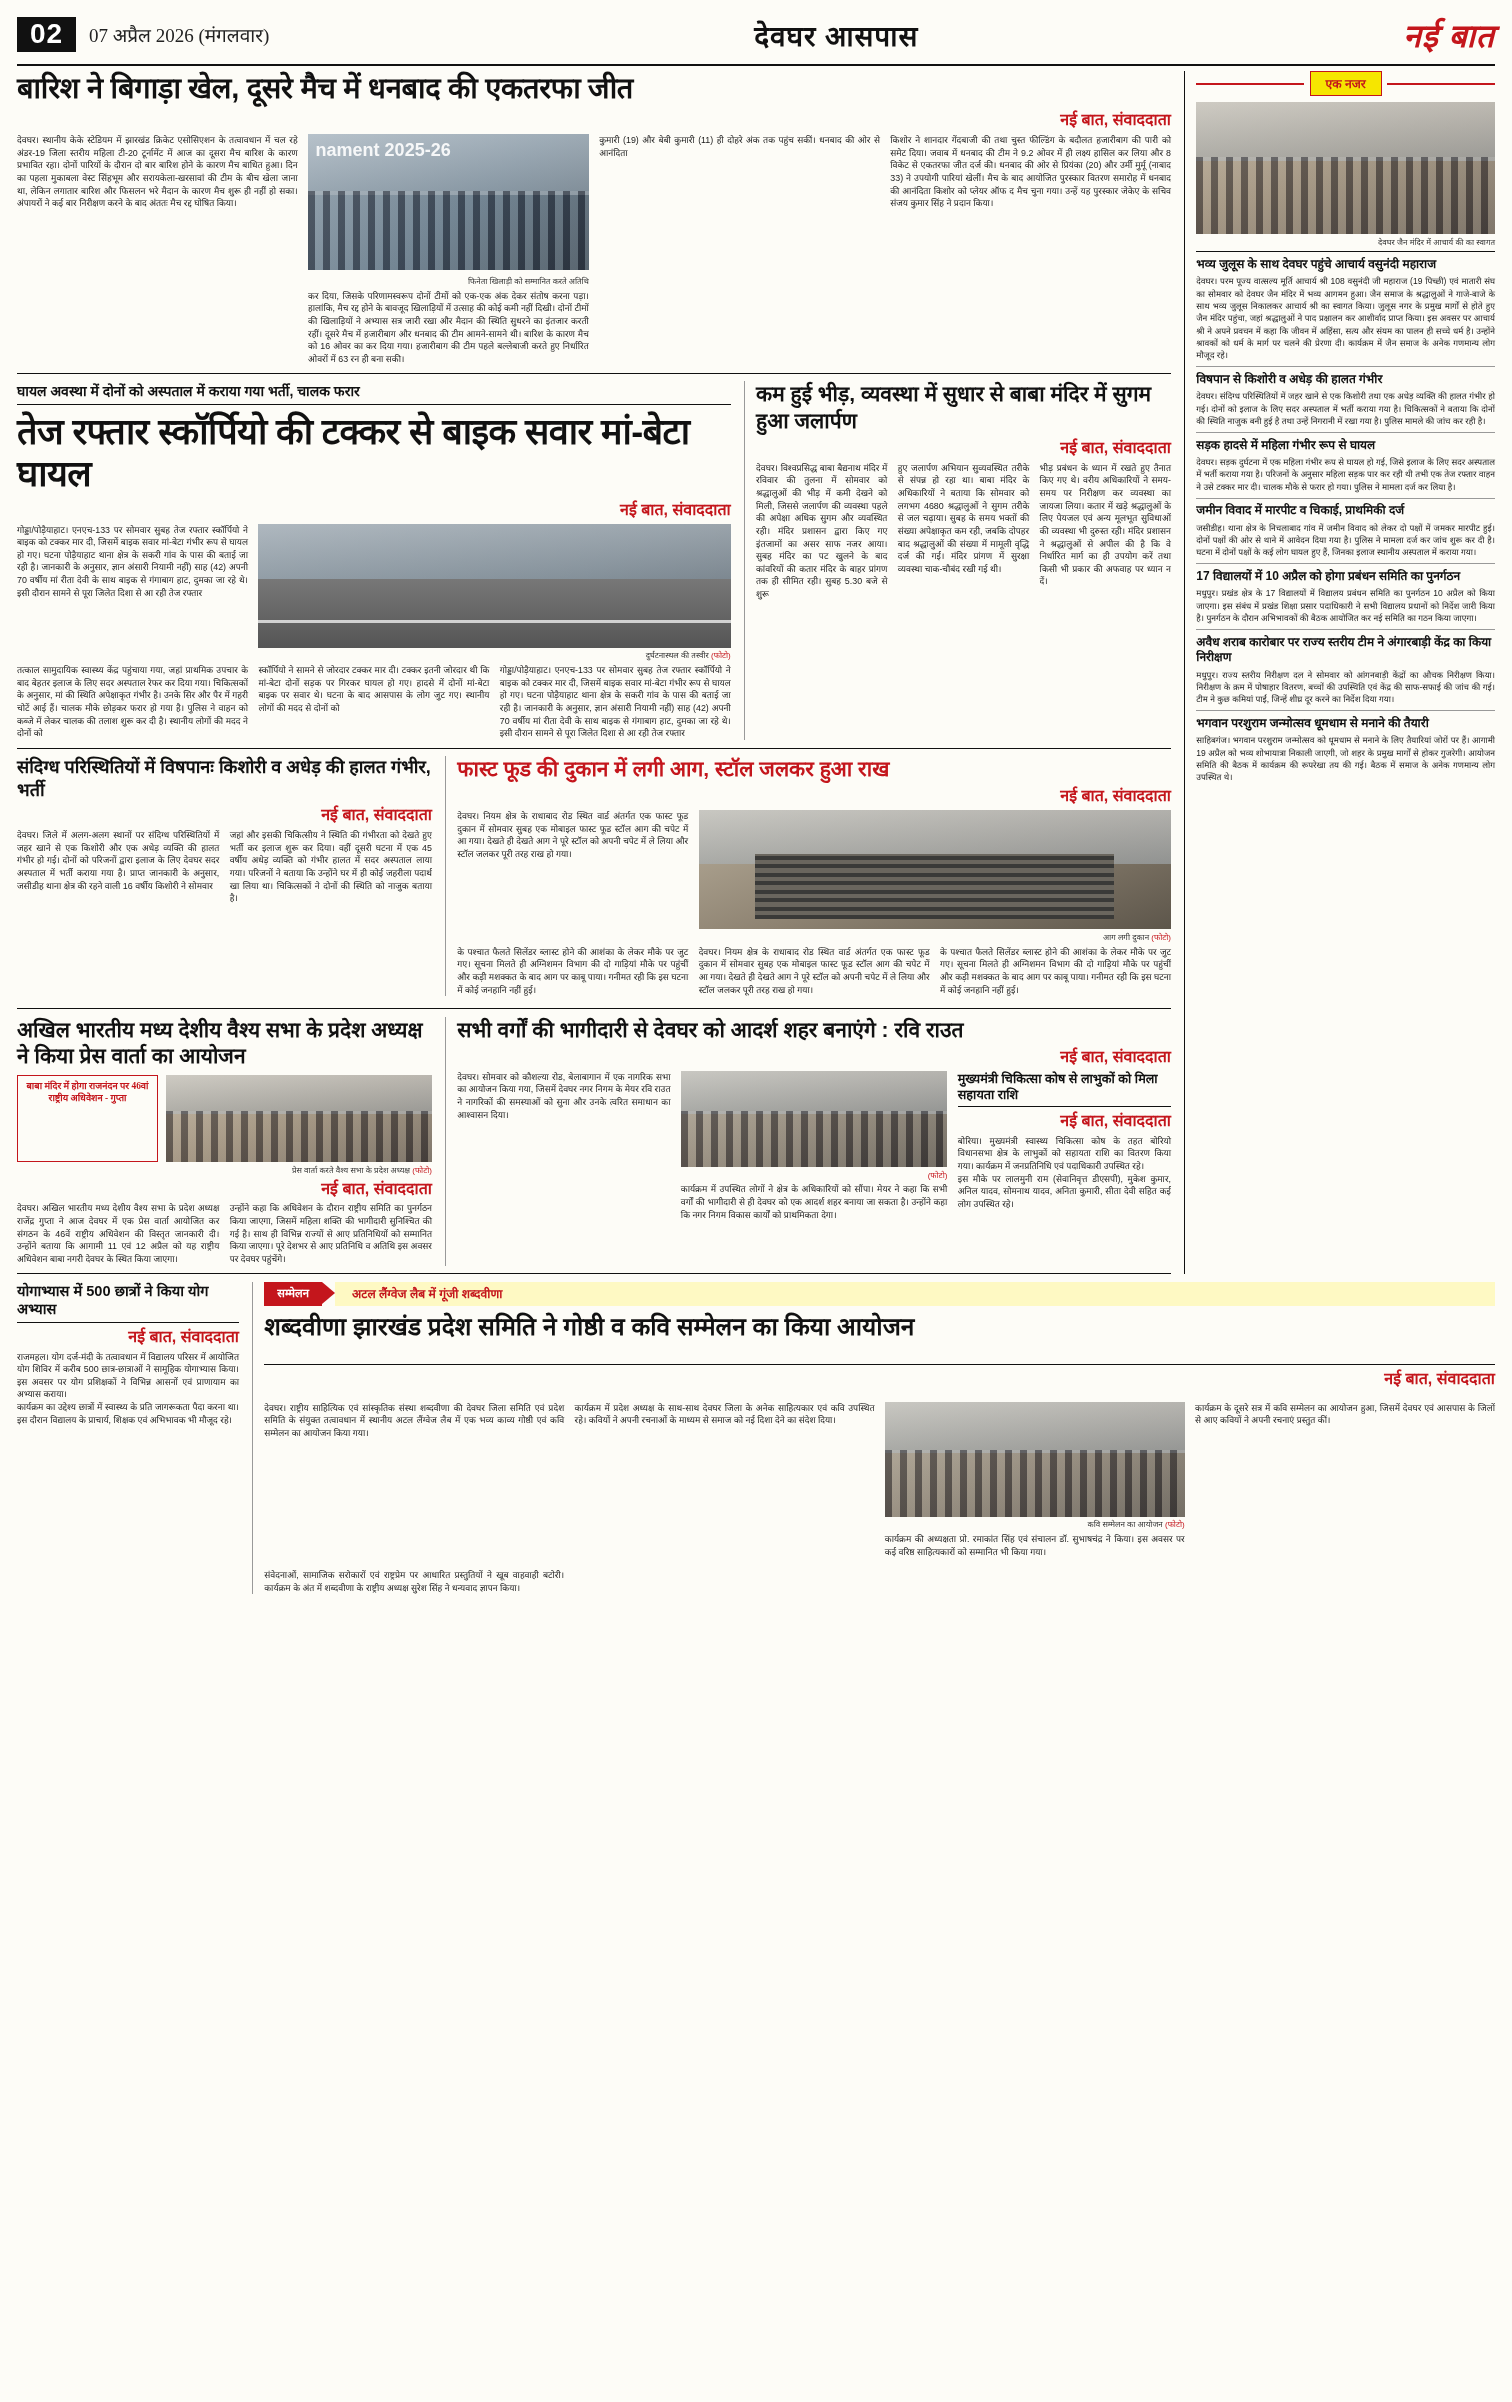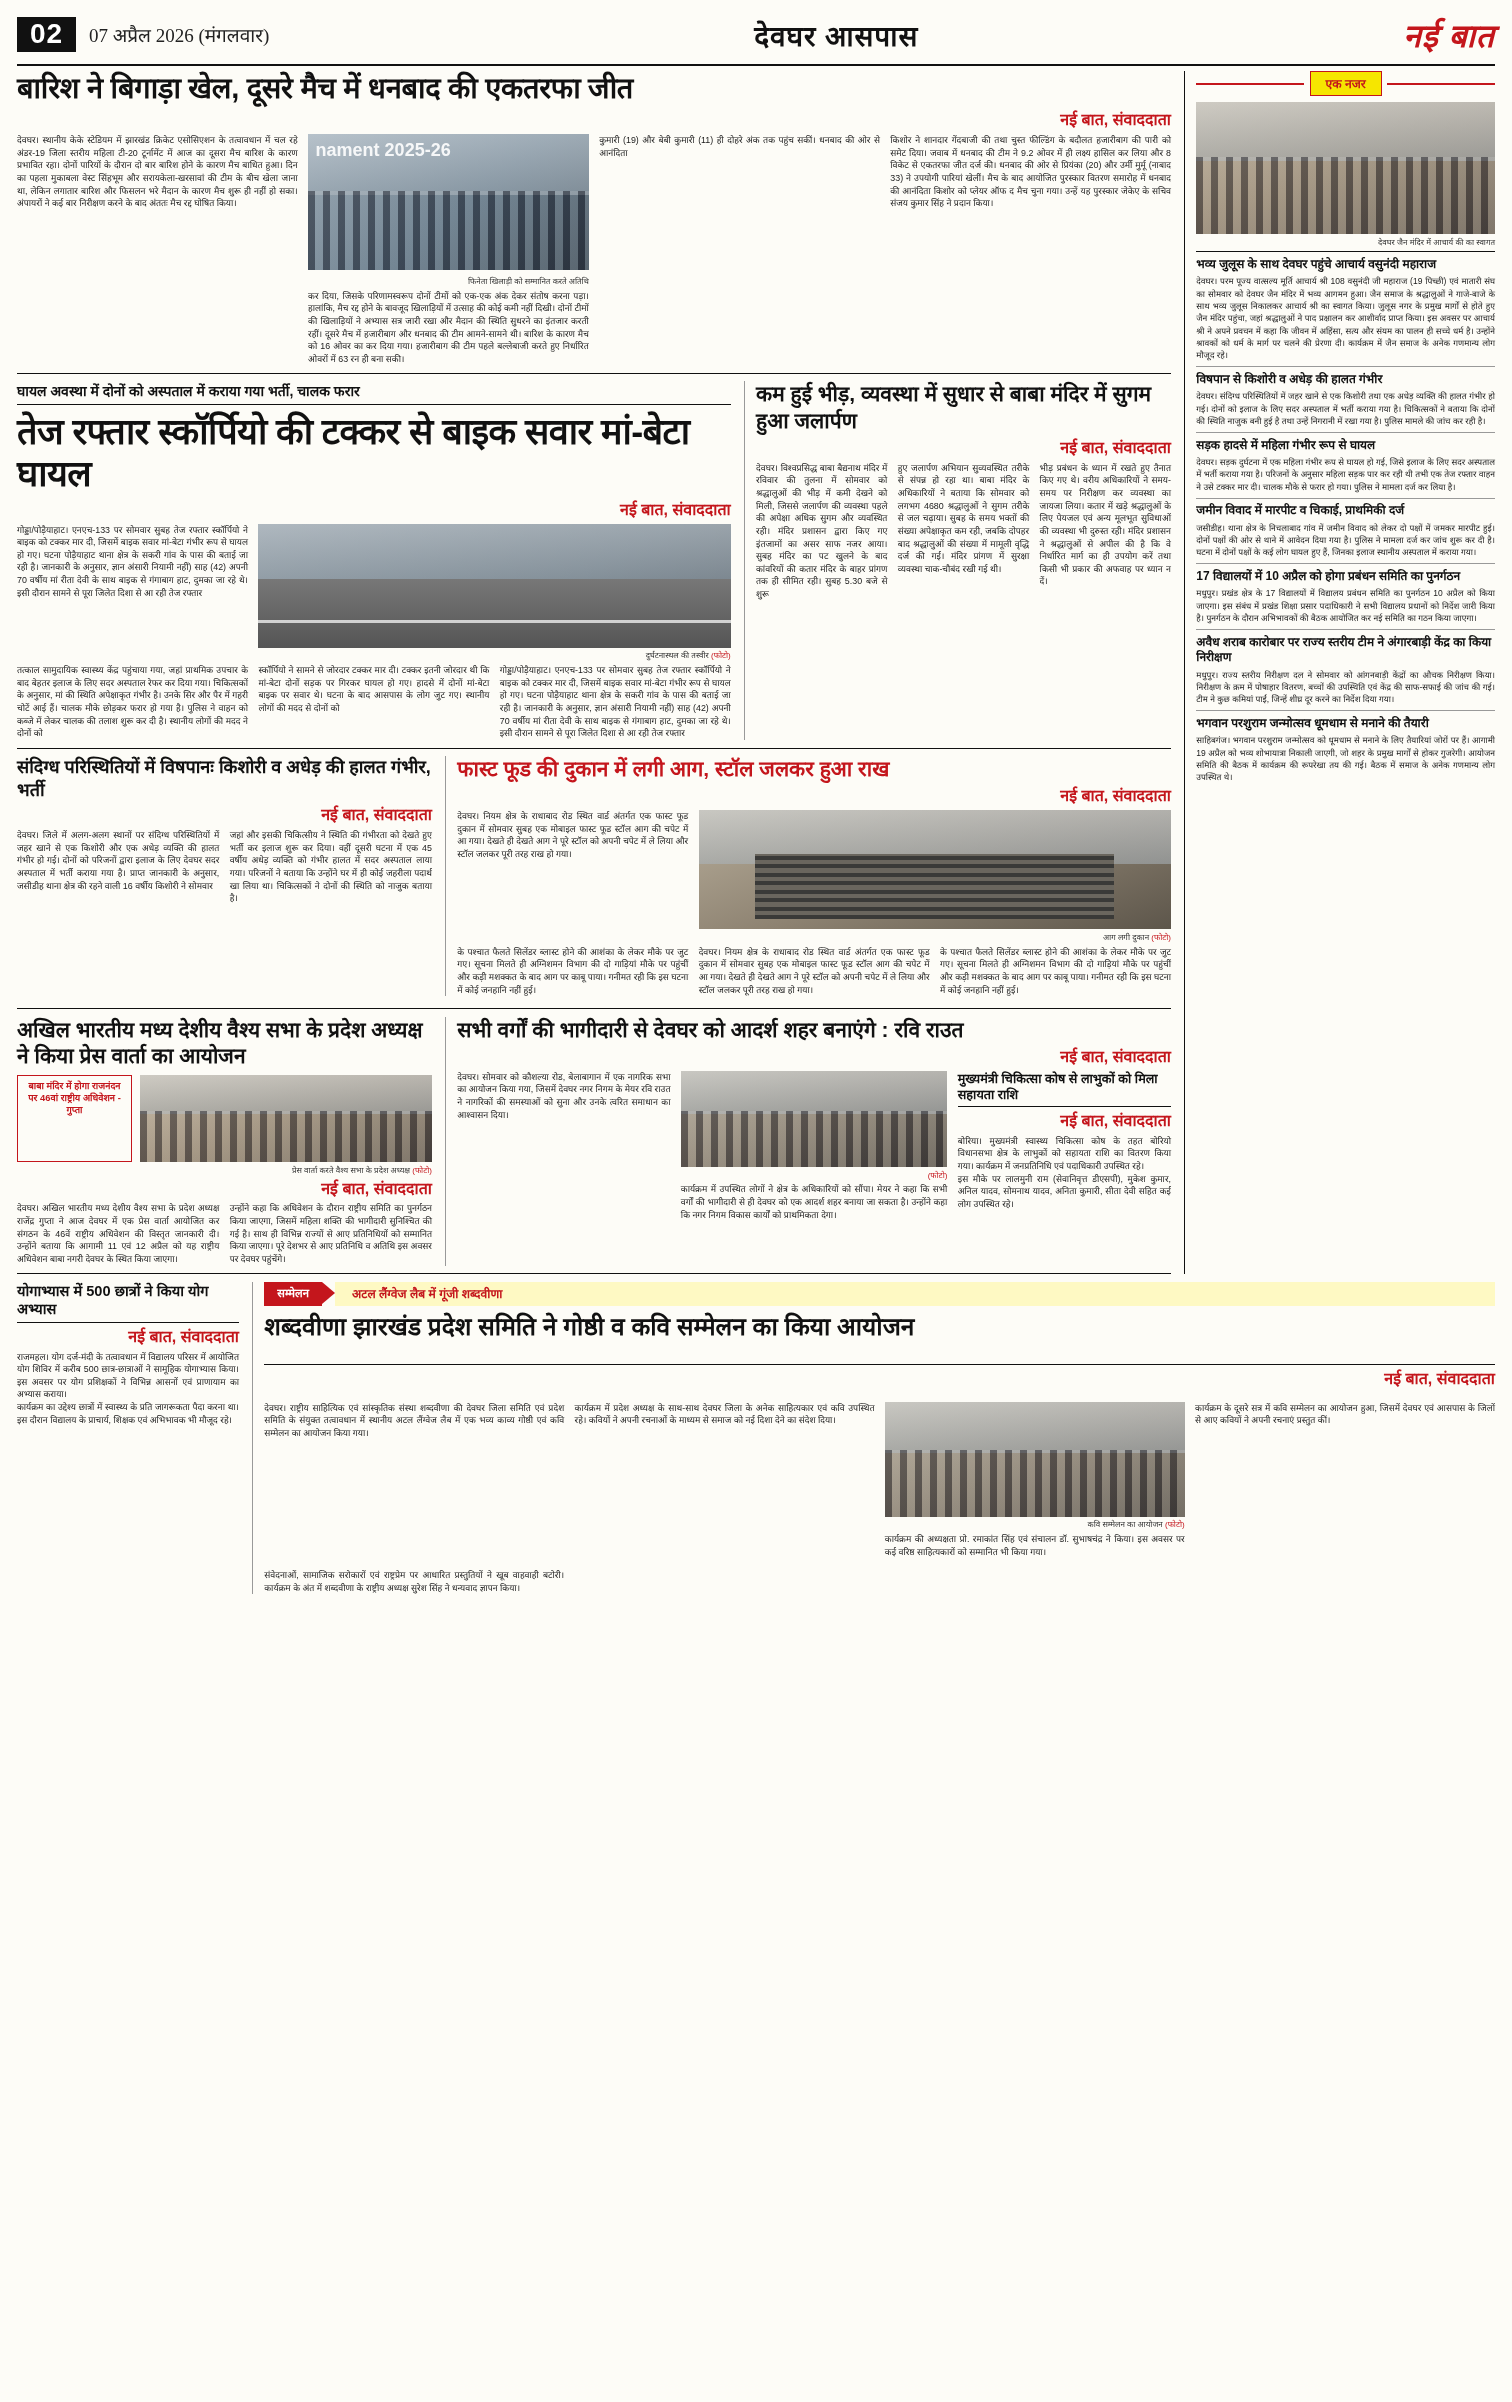--- a/index.html
+++ b/index.html
@@ -163,21 +163,21 @@
             <div class="col-txt">के पश्चात फैलते सिलेंडर ब्लास्ट होने की आशंका के लेकर मौके पर जुट गए। सूचना मिलते ही अग्निशमन विभाग की दो गाड़ियां मौके पर पहुंचीं और कड़ी मशक्कत के बाद आग पर काबू पाया। गनीमत रही कि इस घटना में कोई जनहानि नहीं हुई।</div>
           </div>
         </div>
       </div>
 
       <div style="display:flex; gap:13px; margin-top:7.5px; border-bottom:1.9px solid #111; padding-bottom:7.5px;">
 
         <div style="flex:1; min-width:0;">
           <div class="med-hl">अखिल भारतीय मध्य देशीय वैश्य सभा के प्रदेश अध्यक्ष ने किया प्रेस वार्ता का आयोजन</div>
           <div style="display:flex; gap:7.5px; margin-top:5.6px;">
-            <div class="redbox" style="width:115px; flex:none;">बाबा मंदिर में होगा राजनंदन पर 46वां राष्ट्रीय अधिवेशन - गुप्ता</div>
+            <div class="redbox" style="width:141px; flex:none;font-family:Liberation Serif, serif;">बाबा मंदिर में होगा राजनंदन पर 46वां राष्ट्रीय अधिवेशन - गुप्ता</div>
             <div style="flex:1;">
               <div class="photo v4" style="height:87px;">
                 <div class="sky"></div>
                   <div class="ppl"></div>
               </div>
             </div>
           </div>
           <div class="cap"><span>प्रेस वार्ता करते वैश्य सभा के प्रदेश अध्यक्ष</span> <span class="cam">(फोटो)</span></div>
           <div class="byline">नई बात, संवाददाता</div>
           <div class="cols2" style="margin-top:1.9px;">

